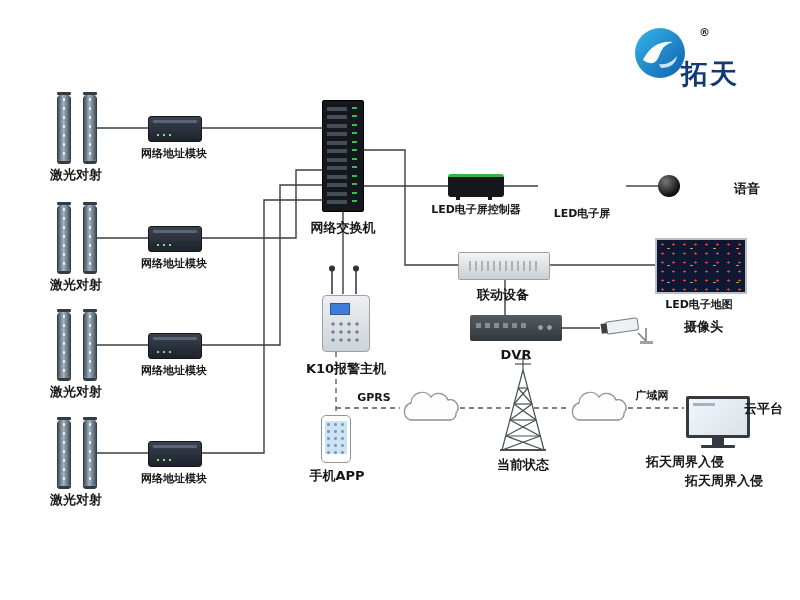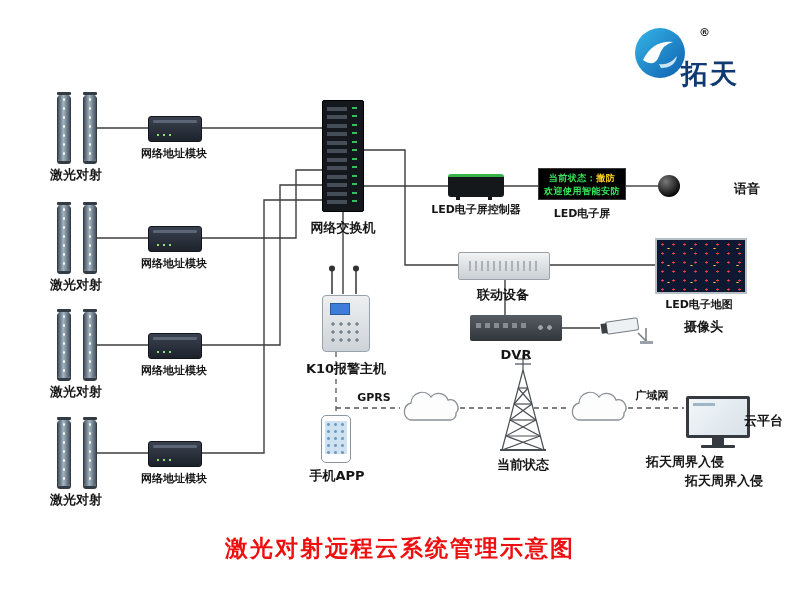--- a/index.html
+++ b/index.html
@@ -228,24 +228,20 @@
   <div class="node-label" style="left:300px;top:360px;width:92px;">K10报警主机</div>
 
   <div class="phone" style="left:321px;top:415px;"></div>
   <div class="node-label" style="left:307px;top:467px;width:60px;">手机APP</div>
 
   <div class="node-label sm" style="left:352px;top:391px;width:44px;">GPRS</div>
 
   <div class="ledctl" style="left:448px;top:174px;"></div>
   <div class="node-label sm" style="left:426px;top:202px;width:100px;">LED电子屏控制器</div>
 
-  <div class="led-screen" style="left:538px;top:168px;">
-    <div class="led-line"><span class="lg">当前状态：</span><span class="ly">撤防</span></div>
-    <div class="led-line lg">欢迎使用智能安防</div>
-  </div>
   <div class="node-label sm" style="left:544px;top:206px;width:76px;text-align:center;">LED电子屏</div>
 
   <div class="speaker" style="left:658px;top:175px;"></div>
   <div class="node-label" style="left:686px;top:180px;margin-left:48px;">语音</div>
 
   <div class="linkage" style="left:458px;top:252px;"></div>
   <div class="node-label" style="left:468px;top:286px;width:70px;">联动设备</div>
 
   <div class="led-map" style="left:655px;top:238px;"></div>
   <div class="node-label sm" style="left:656px;top:297px;width:86px;">LED电子地图</div>
@@ -257,19 +253,18 @@
 
   <div class="node-label" style="left:482px;top:456px;width:82px;">当前状态</div>
 
   <div class="node-label sm" style="left:628px;top:388px;width:48px;">广域网</div>
 
   <div class="abs" style="left:686px;top:396px;width:64px;">
     <div class="monitor-screen"></div>
     <div class="monitor-stand"></div>
     <div class="monitor-base"></div>
   </div>
-  <div class="node-label" style="left:744px;top:400px;width:52px;text-align:left;margin-top:12px;">云平台</div>
+  <div class="node-label" style="left:744px;top:400px;width:52px;text-align:left;">云平台</div>
   <div class="node-label" style="left:633px;top:453px;width:104px;">拓天周界入侵</div>
   <div class="node-label" style="left:672px;top:472px;width:104px;">拓天周界入侵</div>
 
-  <div class="title">激光对射远程云系统管理示意图</div>
 
 </div>
 
 </body></html>

